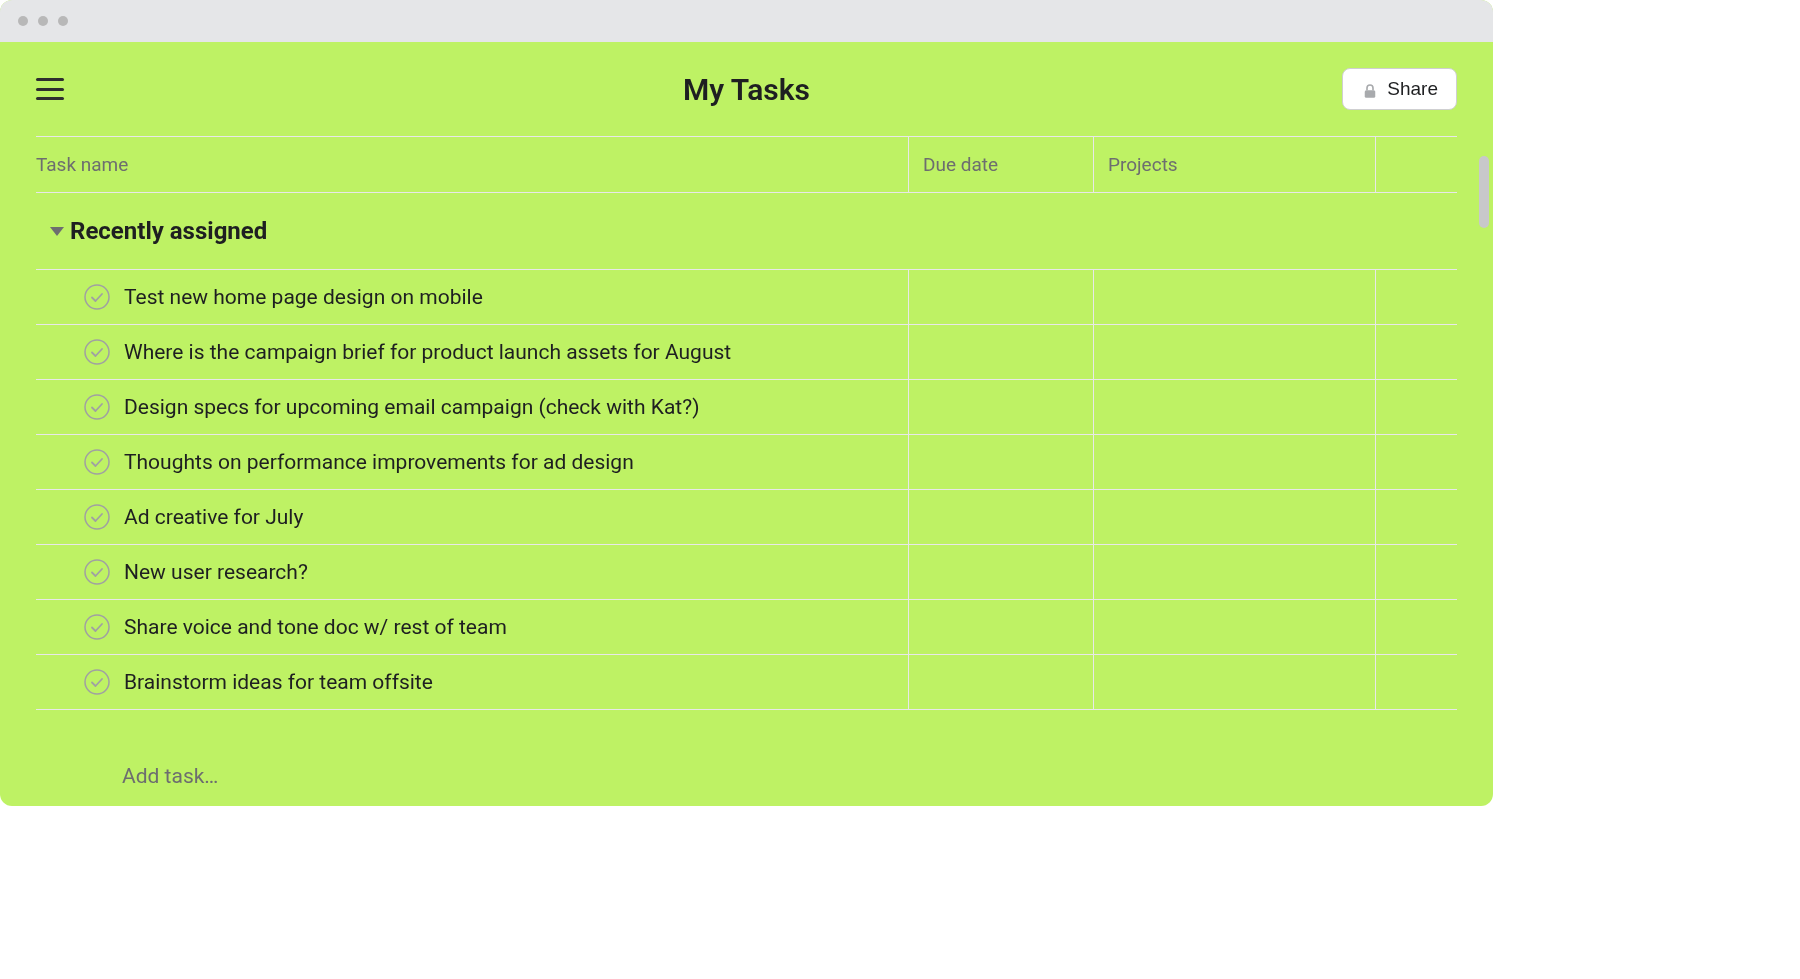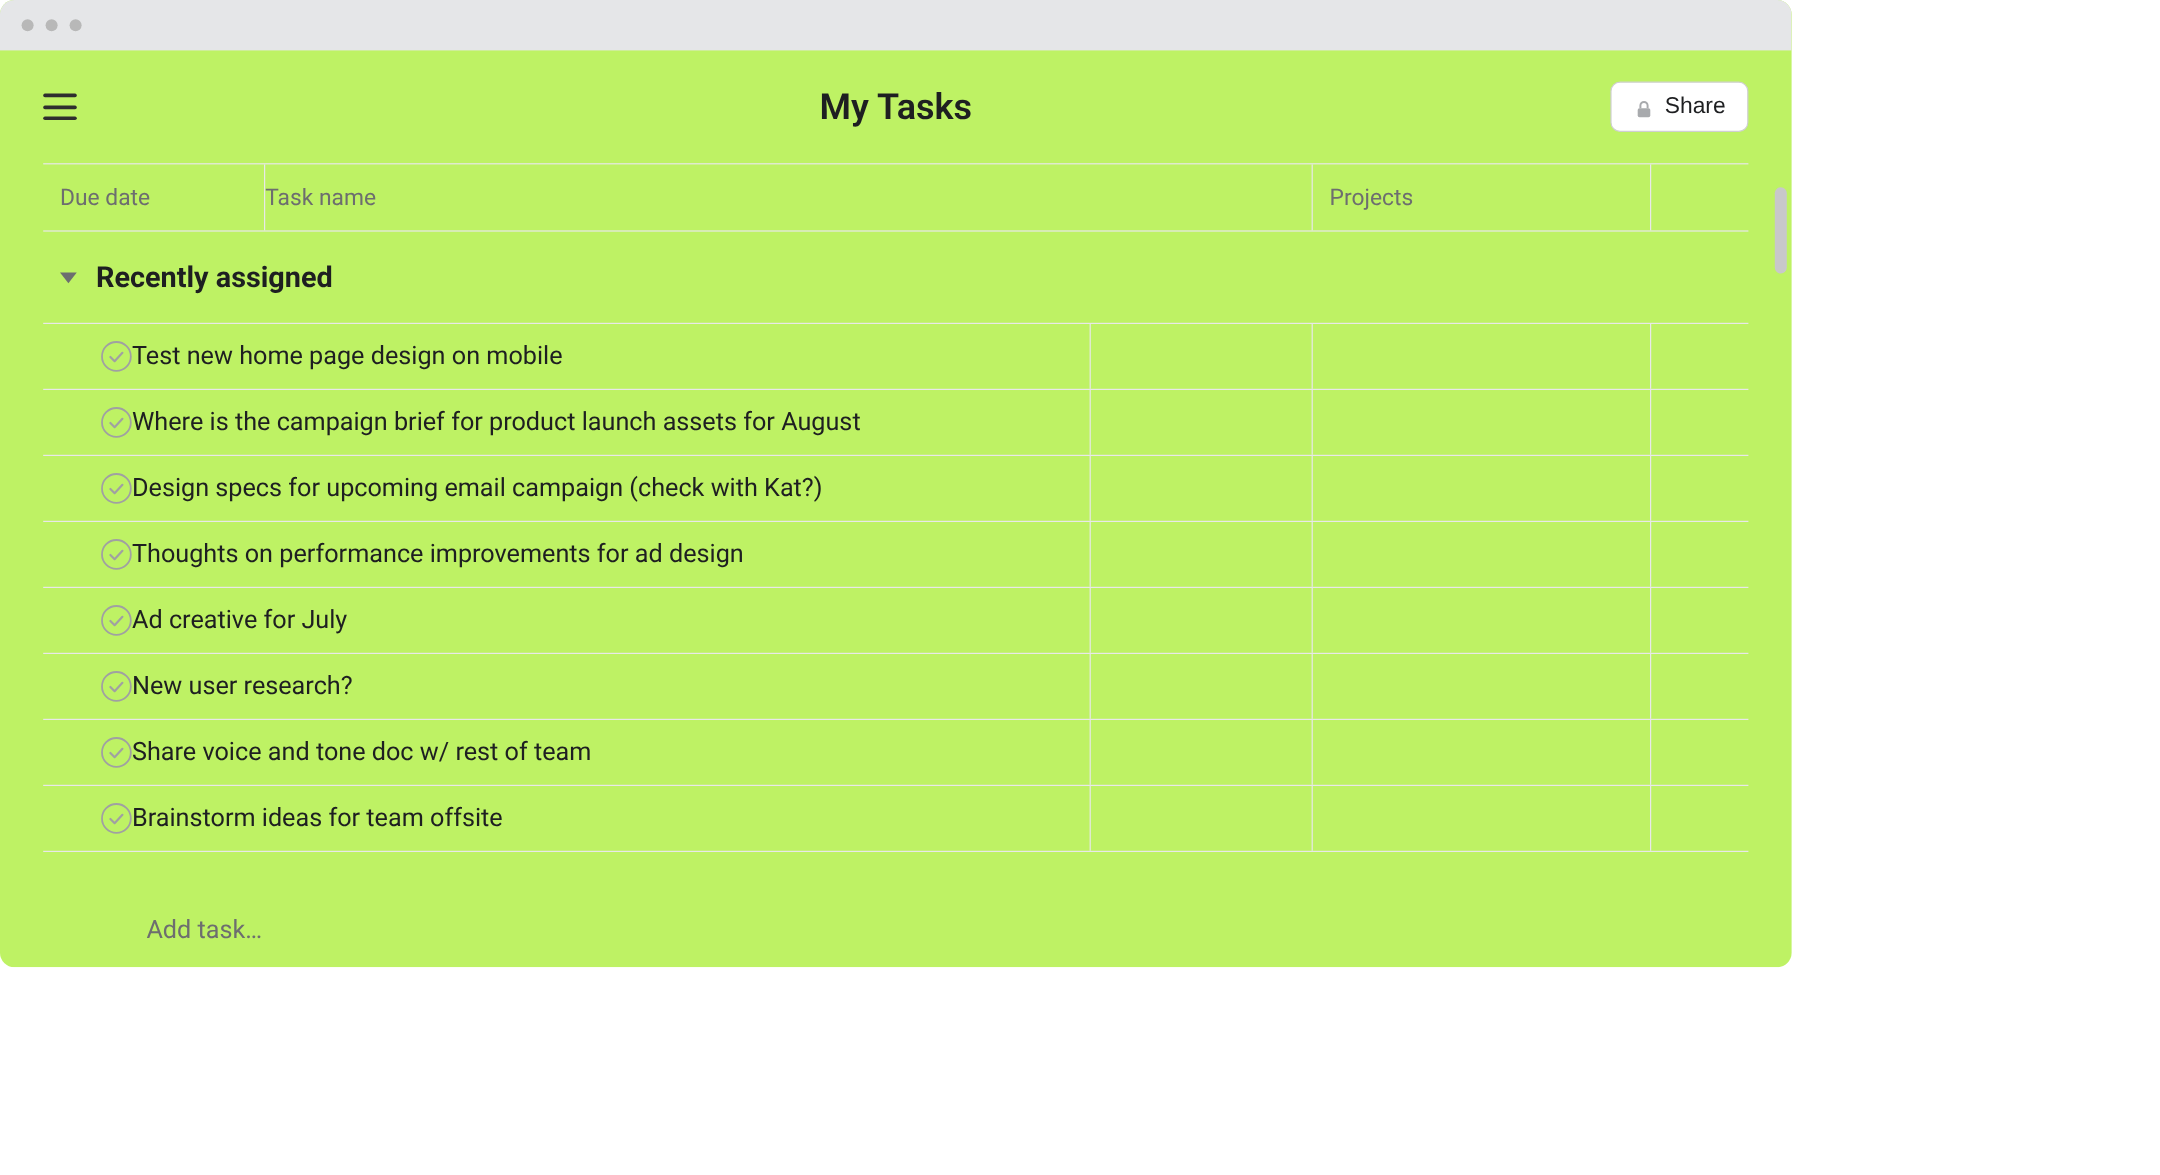--- a/index.html
+++ b/index.html
@@ -105,21 +105,21 @@
       flex: 0 0 282px;
       padding-left: 14px;
       border-right: 1px solid #e8e8e9;
     }
     .col-extra {
       flex: 1;
     }
     .section-header {
       display: flex;
       align-items: center;
-      gap: 16px;
+      gap: 6px;
       padding: 24px 0 24px 14px;
       border-bottom: 1px solid #e8e8e9;
       cursor: pointer;
     }
     .chevron {
       width: 0;
       height: 0;
       border-left: 7px solid transparent;
       border-right: 7px solid transparent;
       border-top: 9px solid #6d6e6f;
@@ -131,20 +131,21 @@
     }
     .task-row {
       display: flex;
       border-bottom: 1px solid #e8e8e9;
       cursor: pointer;
     }
     .task-row .cell-task {
       flex: 0 0 873px;
       display: flex;
       align-items: center;
+      gap: 14px;
       padding: 14px 0 14px 48px;
       border-right: 1px solid #e8e8e9;
     }
     .task-row .cell-due {
       flex: 0 0 185px;
       border-right: 1px solid #e8e8e9;
     }
     .task-row .cell-projects {
       flex: 0 0 282px;
       border-right: 1px solid #e8e8e9;
@@ -214,22 +215,22 @@
       <svg viewBox="0 0 24 24">
         <rect x="5" y="11" width="14" height="10" rx="2" fill="#a8aaad"></rect>
         <path d="M8 11 V8 a4 4 0 0 1 8 0 V11" fill="none" stroke="#a8aaad" stroke-width="2.2"></path>
       </svg>
       <span>Share</span>
     </button>
   </div>
 
   <div class="content">
     <div class="table-header">
+      <div class="col col-task">Task name</div>
       <div class="col col-due">Due date</div>
-      <div class="col col-task">Task name</div>
       <div class="col col-projects">Projects</div>
       <div class="col col-extra"></div>
     </div>
 
     <div class="section-header">
       <div class="chevron"></div>
       <div class="section-title">Recently assigned</div>
     </div>
 
     <div id="task-list">

